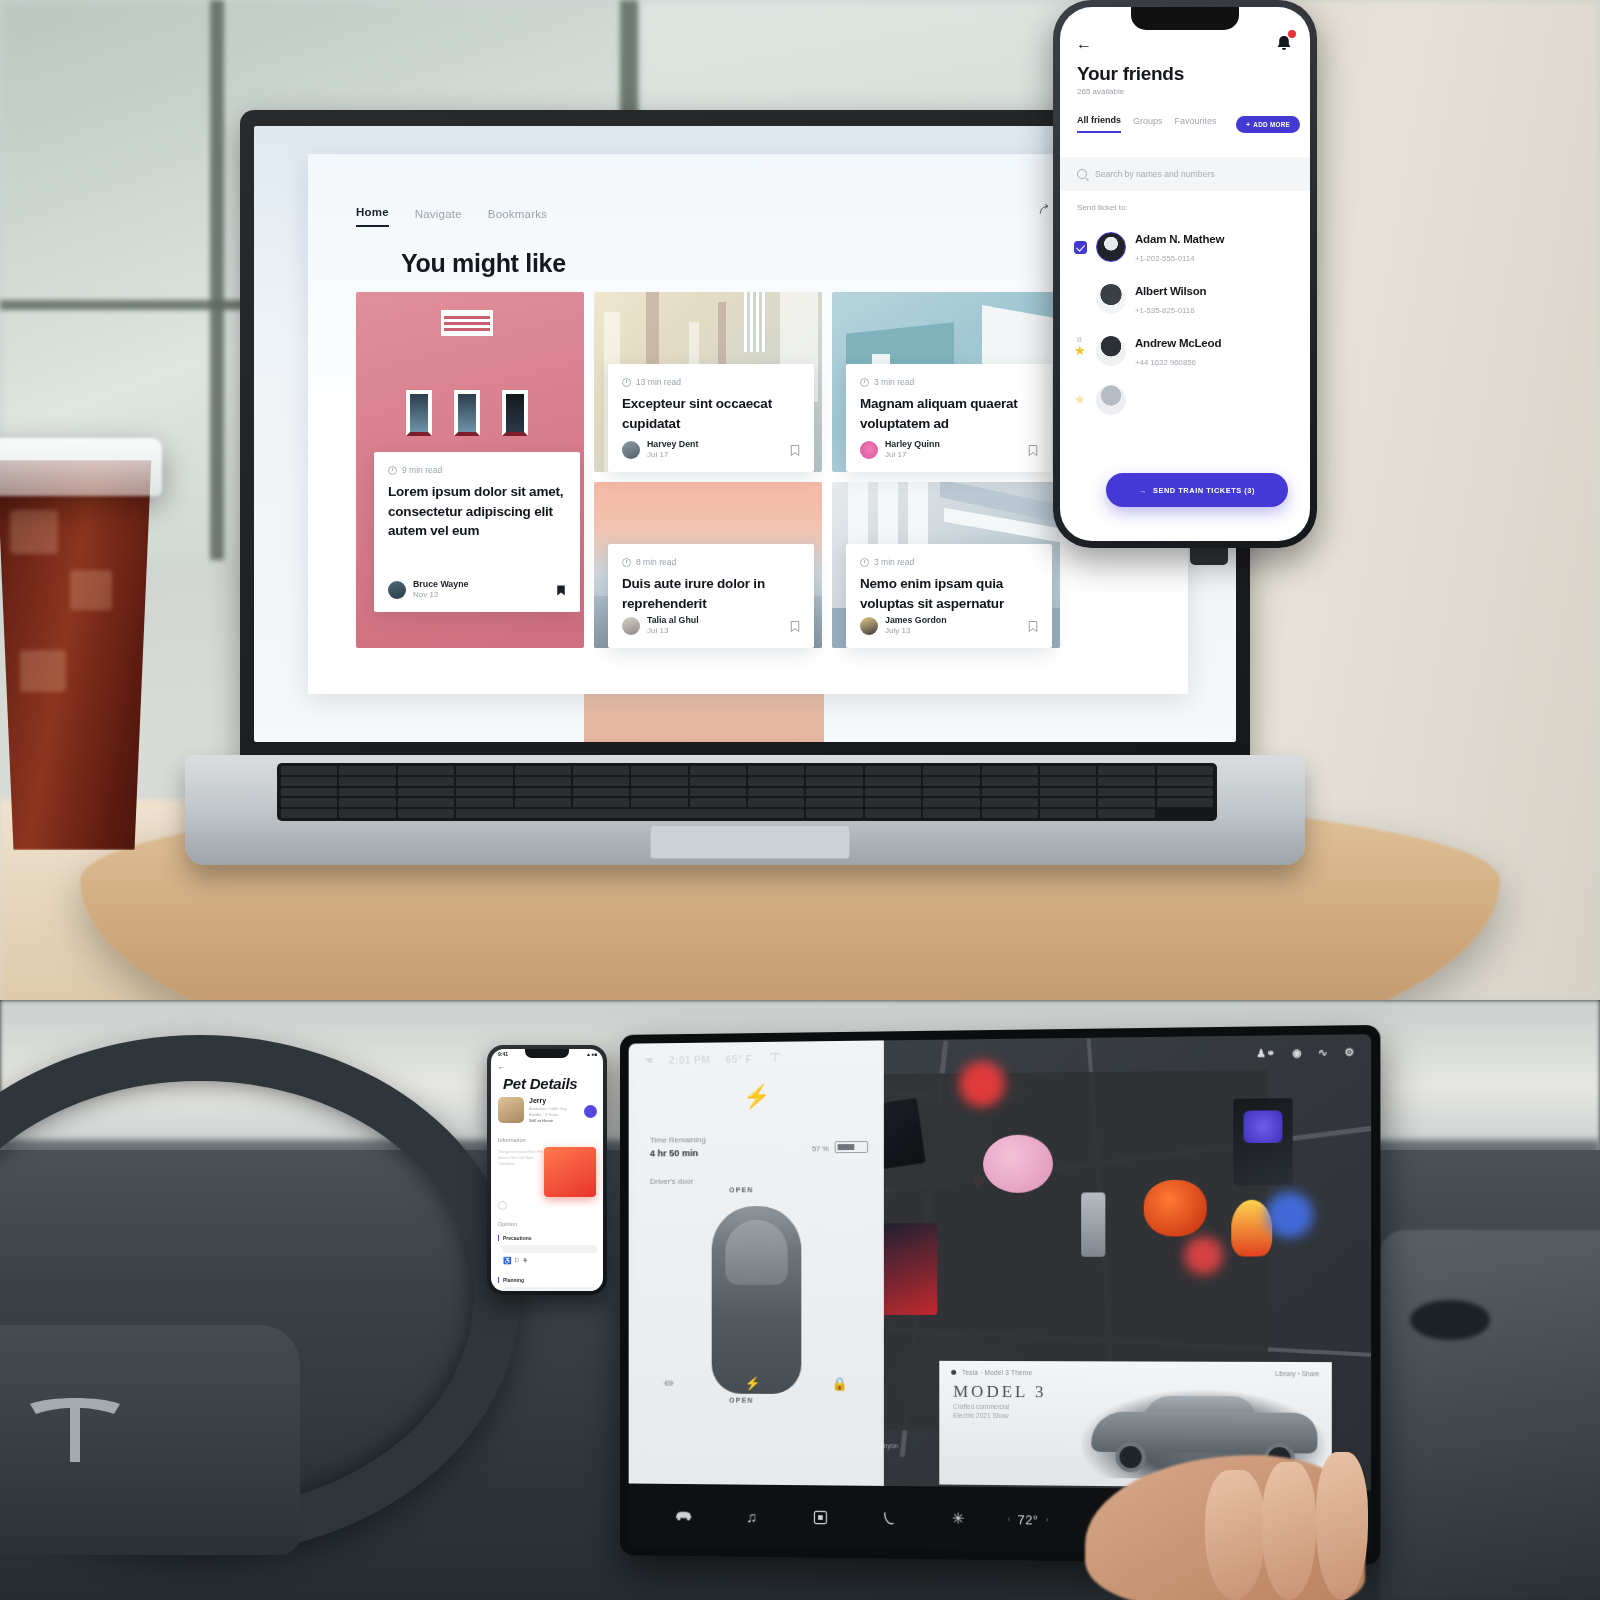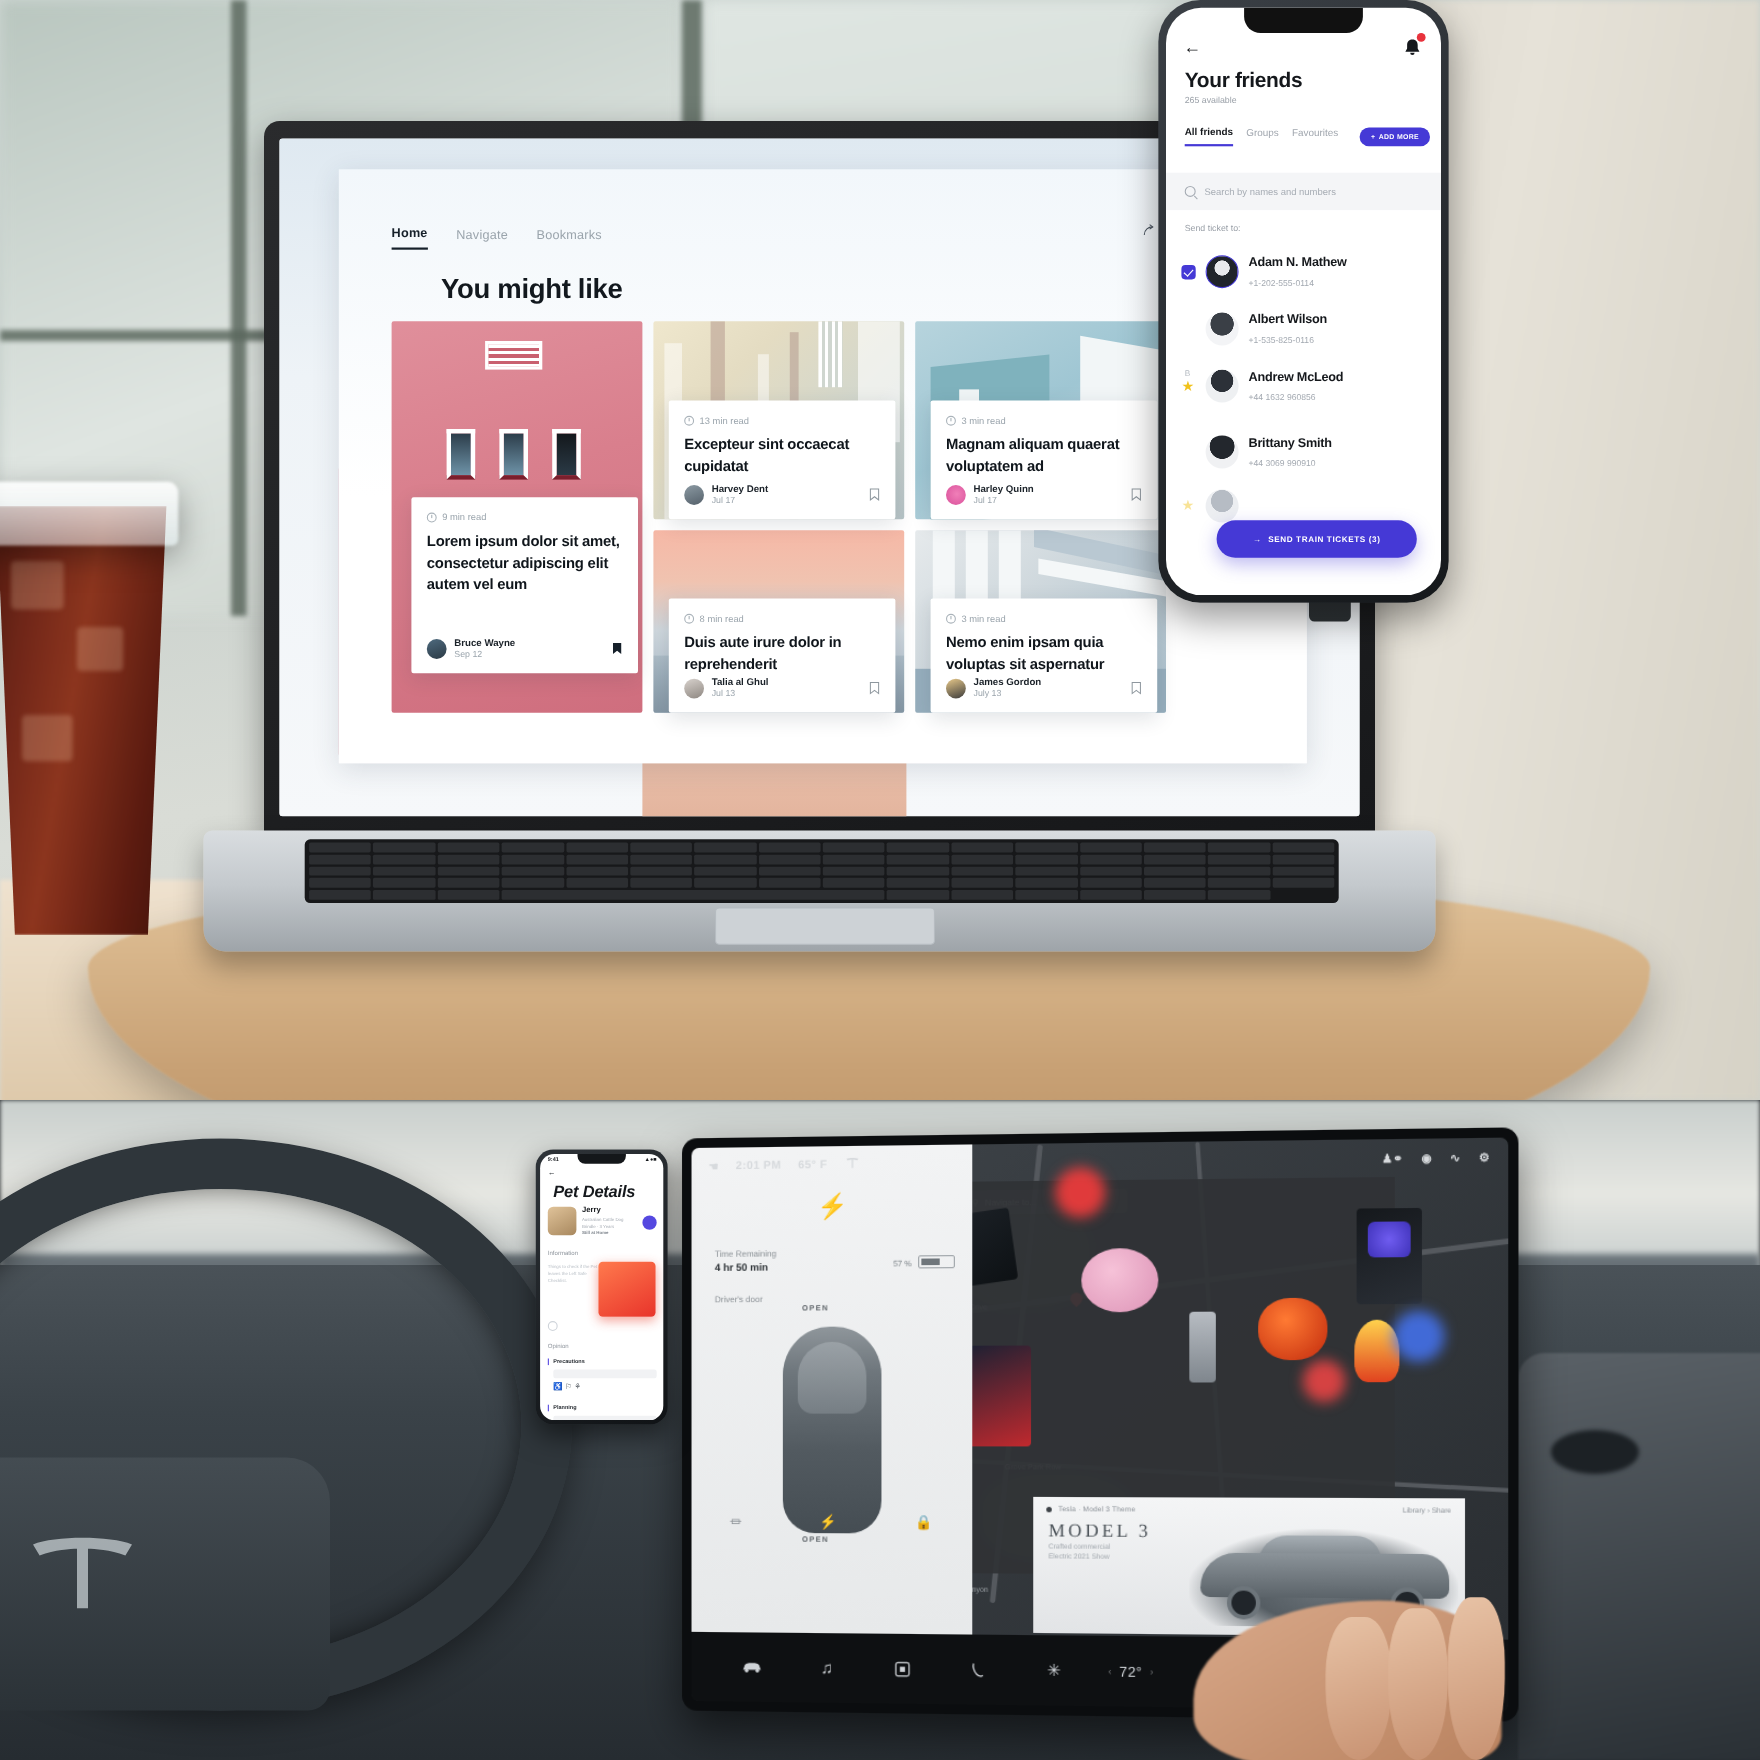--- a/index.html
+++ b/index.html
@@ -472,21 +472,21 @@
               <div class="card" style="left:18px;top:160px;width:206px;height:160px;display:flex;flex-direction:column;">
                 <div class="readrow">
                   <span class="clock"></span>
                   <span>9 min read</span>
                 </div>
                 <div class="card-title">Lorem ipsum dolor sit amet, consectetur adipiscing elit autem vel eum</div>
                 <div class="card-foot">
                   <div class="av" style="background:linear-gradient(160deg,#4e6a7e,#2b3a45);"></div>
                   <div class="av-meta">
                     <div class="av-name">Bruce Wayne</div>
-                    <div class="av-date">Sep 12</div>
+                    <div class="av-date">Nov 12</div>
                   </div>
                   <span class="bm">
                     <svg width="10" height="13" viewBox="0 0 12 15">
                         <path d="M1.5 1.5 H10.5 V13.5 L6 10 L1.5 13.5 Z" fill="#16202a"></path>
                       </svg>
                   </span>
                 </div>
               </div>
 
               <div class="card" style="left:252px;top:72px;width:206px;height:108px;display:flex;flex-direction:column;">
@@ -723,28 +723,20 @@
             <span class="p-star">★</span>
             <span class="p-avatar" style="background:radial-gradient(circle at 50% 34%,#2c3138 0 40%,#eef0f2 42%);"></span>
             <span>
               <span class="p-name">Andrew McLeod</span><br>
               <span class="p-num">+44 1632 960856</span>
             </span>
           </div>
 
           <div class="p-letter" style="top:114px;">B</div>
 
-          <div class="p-row" style="margin-top:8px;">
-            <span class="p-spacer"></span>
-            <span class="p-avatar" style="background:radial-gradient(circle at 50% 33%,#23272d 0 44%,#f0f1f3 46%);"></span>
-            <span>
-              <span class="p-name">Brittany Smith</span><br>
-              <span class="p-num">+44 3069 990910</span>
-            </span>
-          </div>
 
 
           <div class="p-row">
             <span class="p-star" style="opacity:.45;">★</span>
             <span class="p-avatar" style="background:radial-gradient(circle at 50% 35%,#b6bcc4 0 40%,#eceef1 42%);"></span>
           </div>
         </div>
 
         <div class="p-cta">
           <span>→</span>

